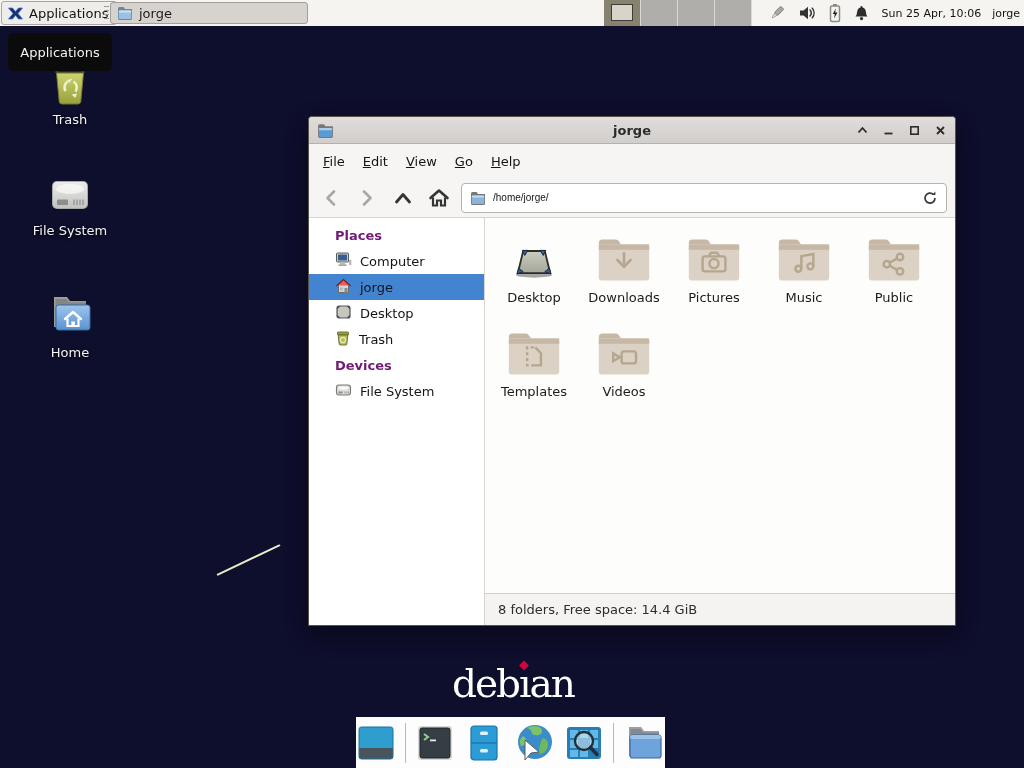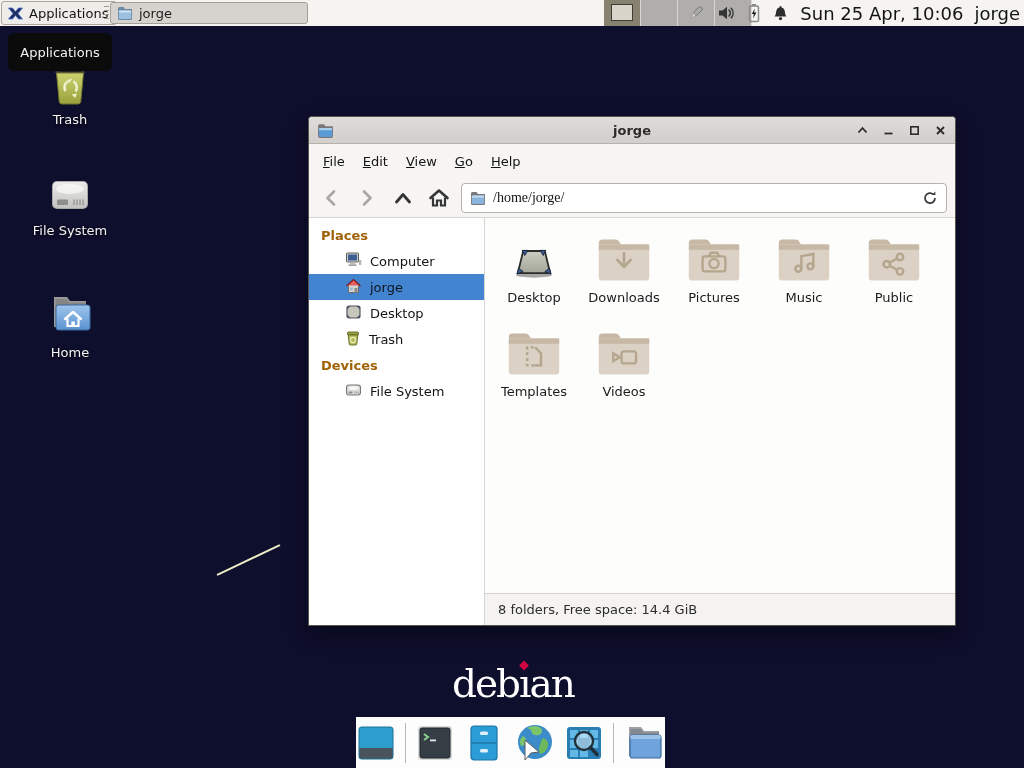--- a/index.html
+++ b/index.html
@@ -42,21 +42,21 @@
   }
   .pager .ws.active { background:#87816f; }
   .pager .ws.active .mini-win {
     position:absolute; left:7px; top:4px; width:22px; height:17px;
     background:#d8d4ca; border:1px solid #403c35;
   }
   .tray {
     position:absolute; right:4px; top:0; height:26px;
     display:flex; align-items:center; gap:11px;
   }
-  .tray .txt { color:#141414; font-size:18px; }
+  .tray .txt { color:#141414; font-size:11px; }
   .tray-icon { display:flex; align-items:center; }
 
   
   .tooltip {
     left:8px; top:33px; width:104px; height:38px;
     background:#0b0b0b; border-radius:6px;
     color:#f2f2f2; display:flex; align-items:center; justify-content:center;
     font-size:13px; z-index:40;
   }
 
@@ -107,31 +107,31 @@
     border-bottom:1px solid #d7d5d2;
     display:flex; align-items:center; padding:0 8px; gap:8px;
   }
   .nav-btn { width:28px; height:28px; display:flex; align-items:center; justify-content:center; border-radius:3px; }
   .path-wrap {
     flex:1; height:30px; background:#ffffff;
     border:1px solid #b6b3ae; border-radius:4px;
     display:flex; align-items:center; padding:0 8px; gap:7px;
   }
   .path-wrap input {
-    flex:1; border:none; outline:none; font-family:Liberation Serif, serif;
-    font-size:14px; color:#141414; background:transparent;
+    flex:1; border:none; outline:none; font-family:Liberation Sans, sans-serif;
+    font-size:10px; color:#141414; background:transparent;
   }
   .win-body { flex:1; display:flex; min-height:0; }
   .sidebar {
     width:176px; flex:0 0 176px; background:#ffffff;
     border-right:1px solid #d7d5d2; padding-top:4px;
   }
-  .side-header { font-weight:bold; padding:6px 10px 5px 12px; color:#a16207; }
+  .side-header { font-weight:bold; padding:6px 10px 5px 12px; color:#701a75;margin-left:14px; }
   .side-row {
-    height:26px; display:flex; align-items:center; gap:8px; padding-left:36px;
+    height:26px; display:flex; align-items:center; gap:8px; padding-left:26px;
     color:#141414;
   }
   .side-row.selected { background:#4284d0; color:#10141c; }
   .main-col { flex:1; display:flex; flex-direction:column; min-width:0; }
   .icon-pane {
     flex:1; background:#fdfdfc; padding:14px 0 0 4px;
     display:flex; flex-wrap:wrap; align-content:flex-start;
   }
   .file-cell {
     width:90px; height:94px; display:flex; flex-direction:column;

